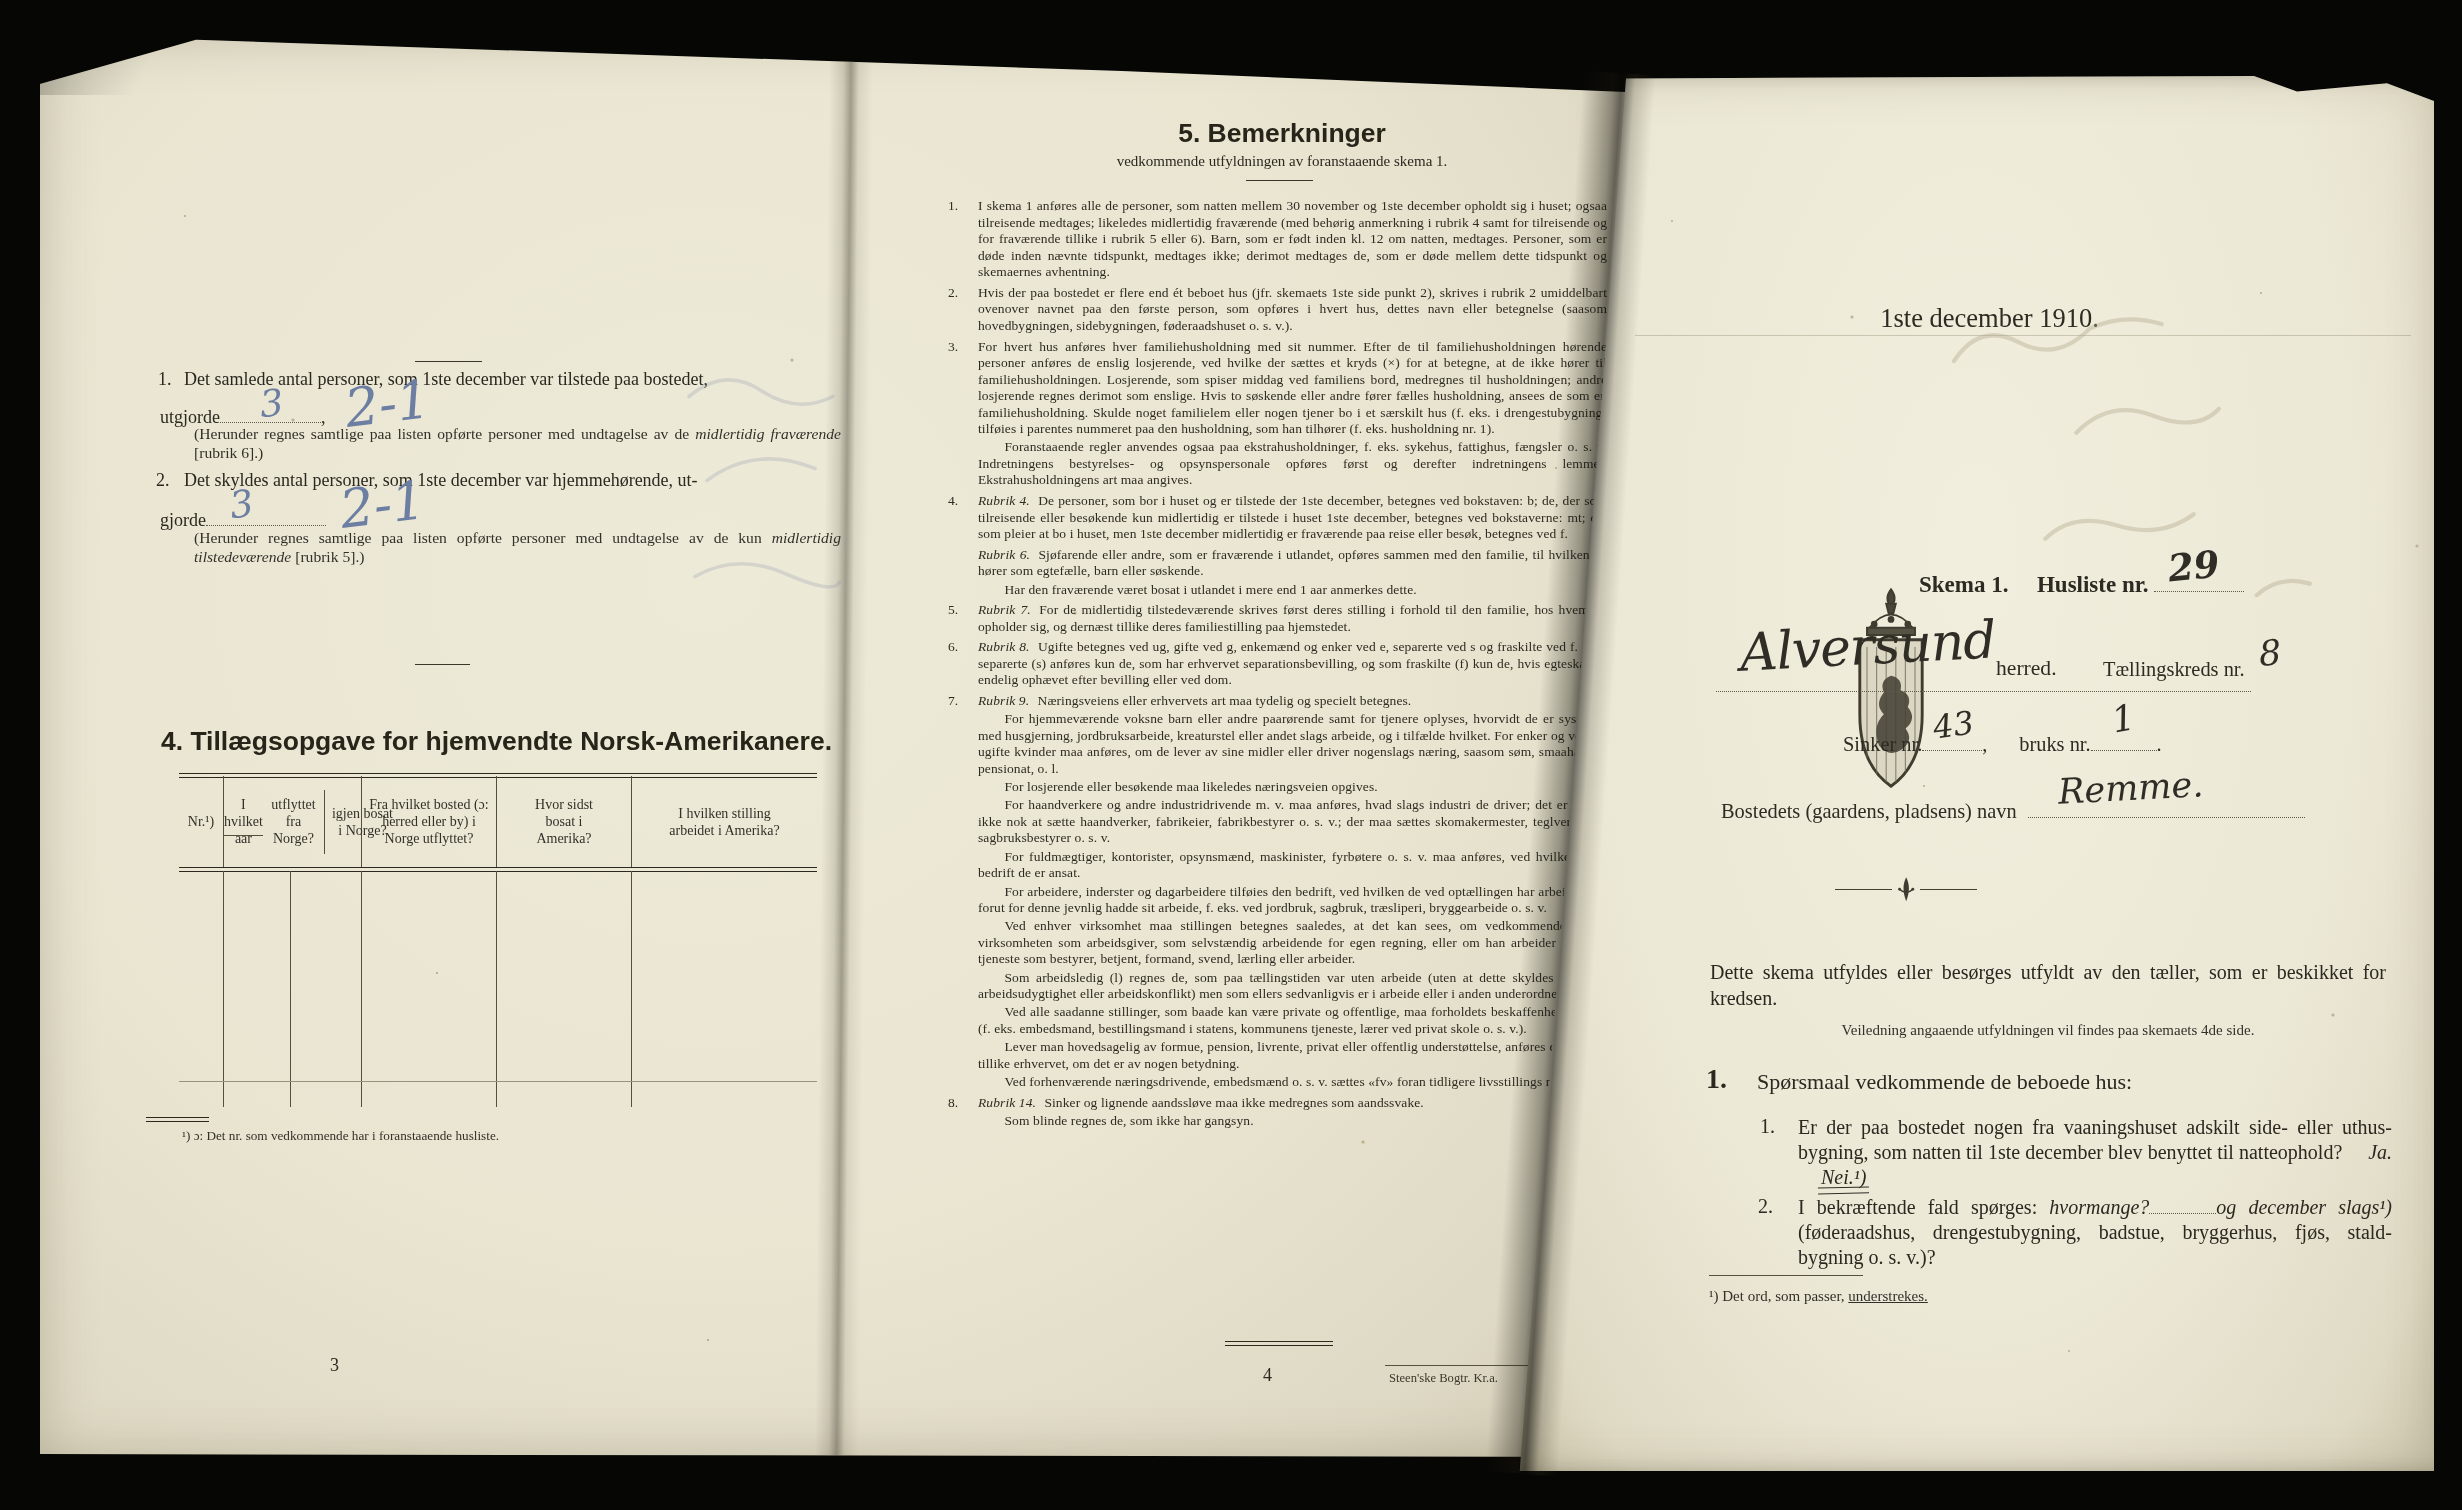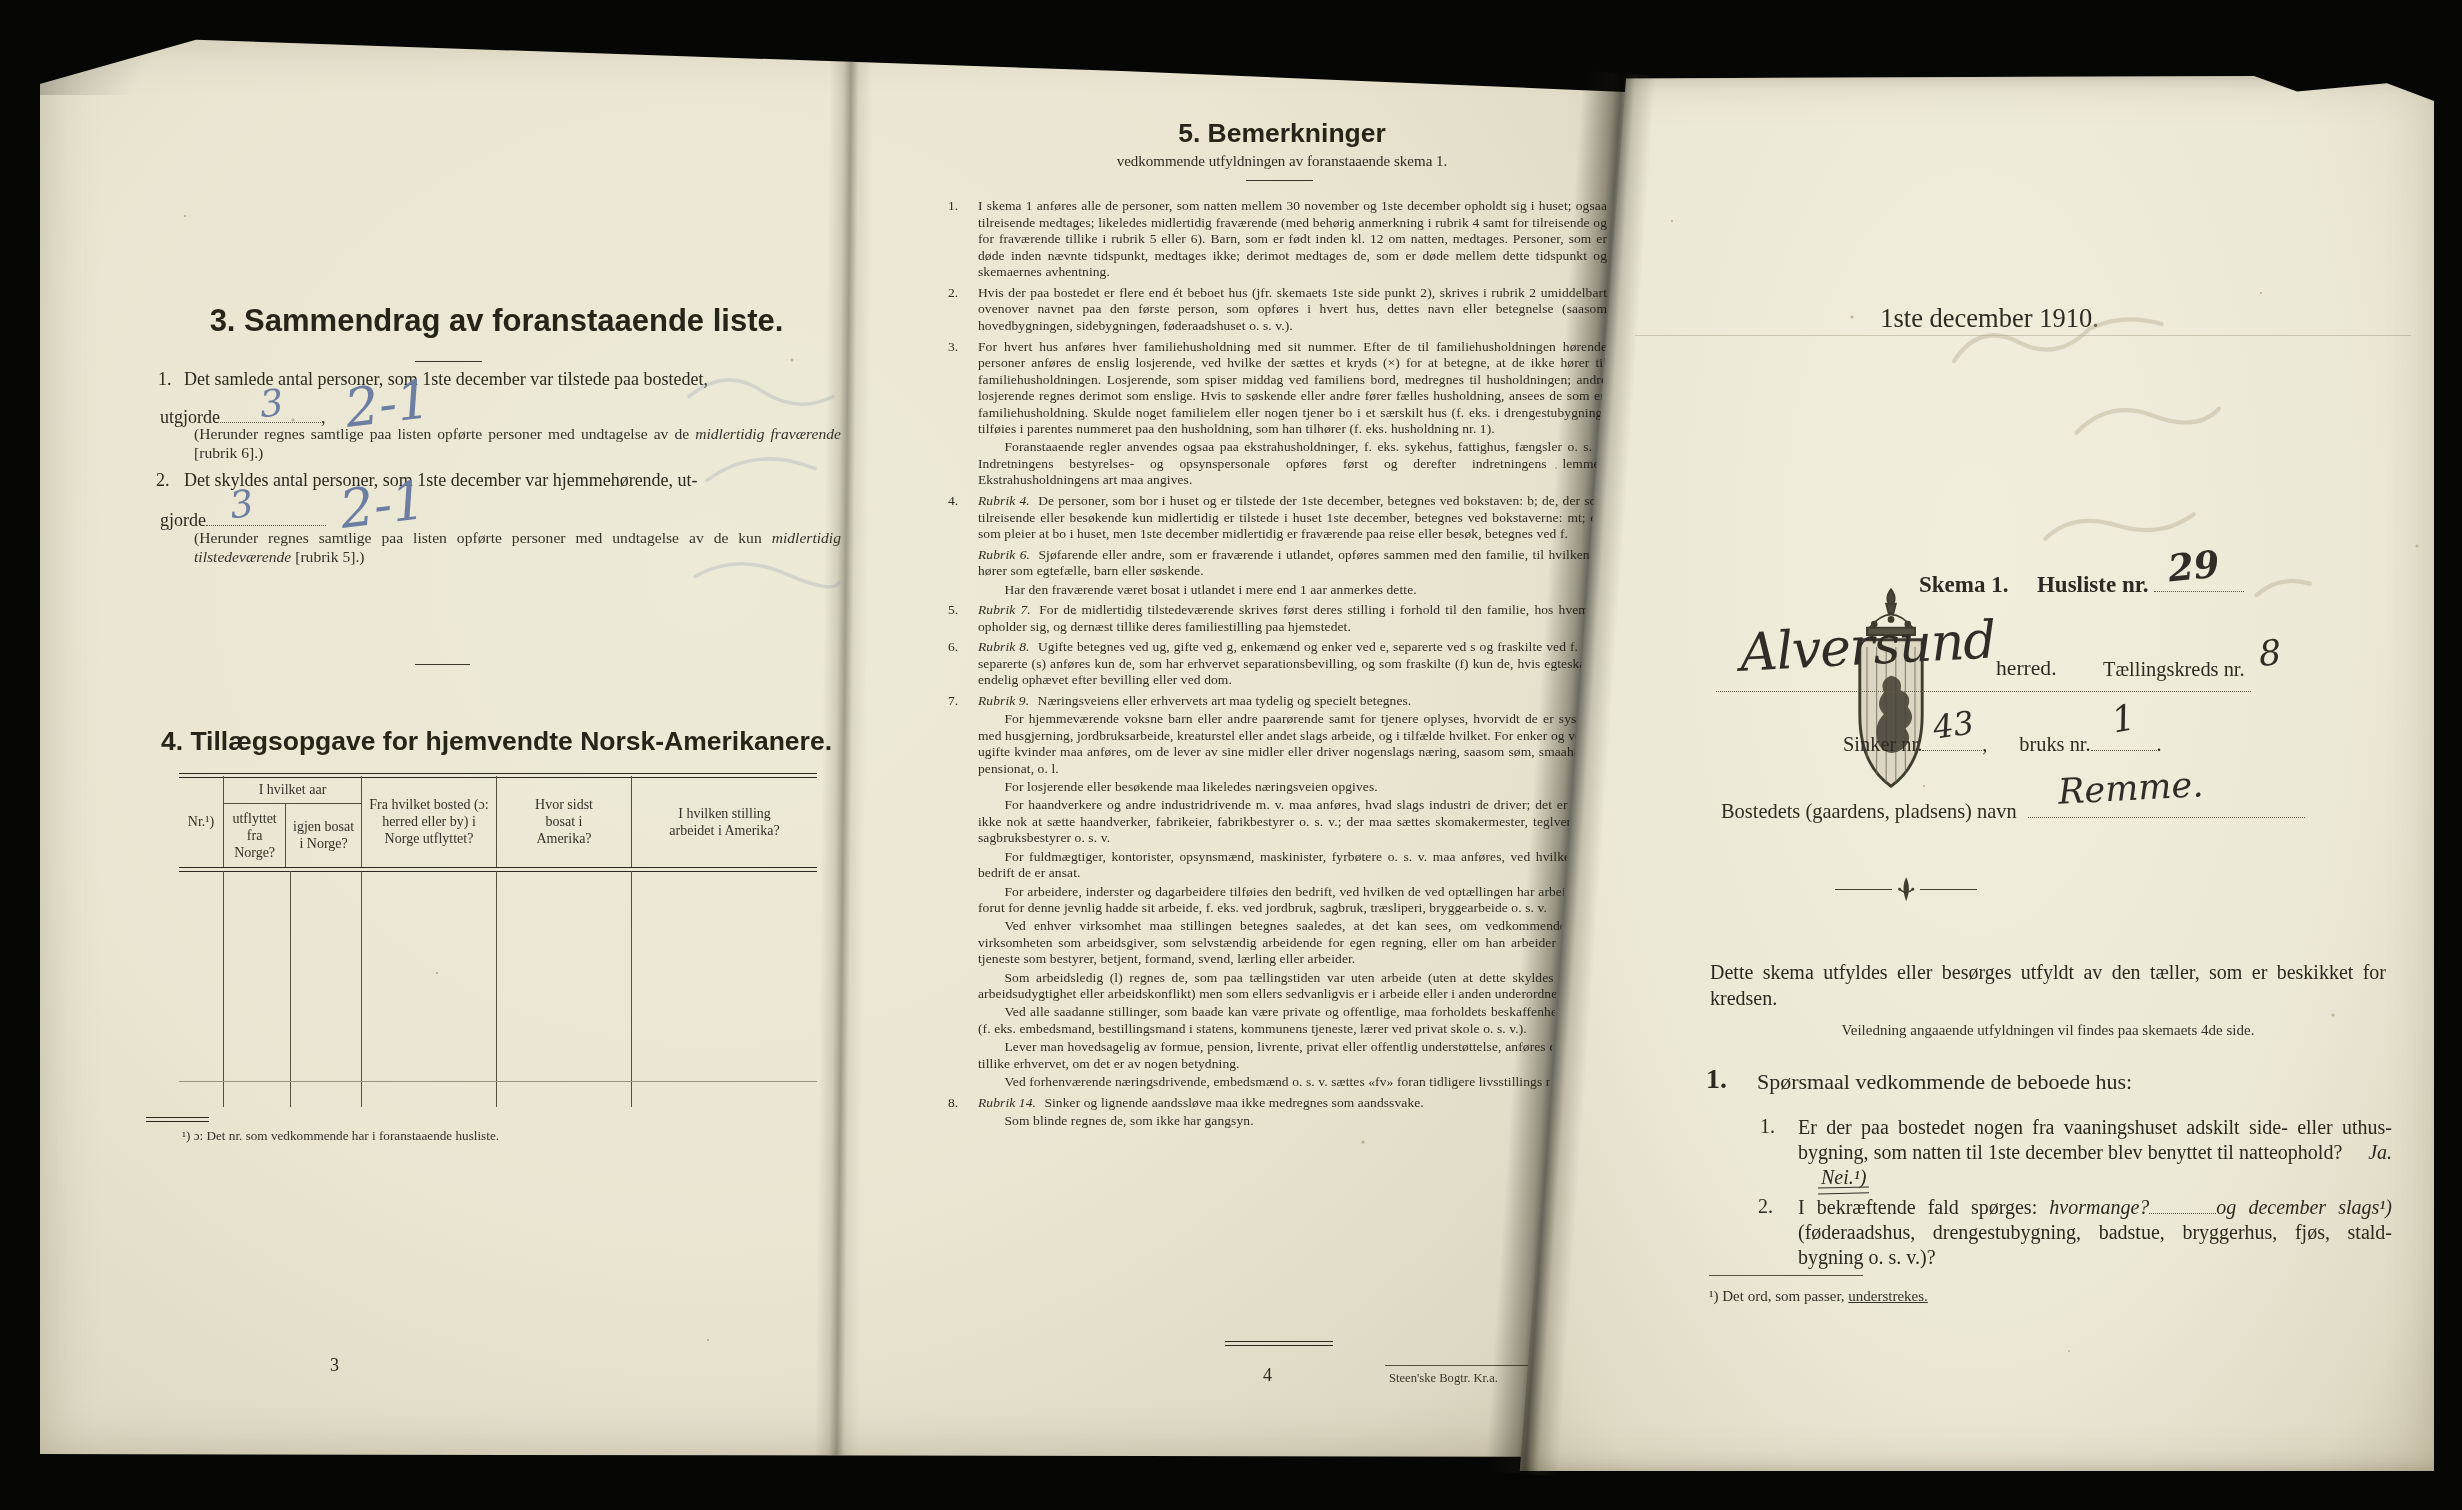--- a/index.html
+++ b/index.html
@@ -48,21 +48,21 @@
   .lp-line{font-size:18px;white-space:nowrap;}
   .lp-row{position:absolute;font-size:18px;}
   .lp-paren{font-size:15.6px;line-height:18.6px;color:#33302a;}
   .lp-title4{left:108px;top:691px;width:697px;text-align:center;font-size:26.5px;}
   .lp-foot{font-size:13.2px;color:#33302a;}
   
   #tbl{left:139px;top:738px;width:638px;height:337px;font-size:14px;line-height:17px;color:#33302a;}
   #tbl .hdr{position:absolute;left:0;top:3px;width:638px;height:91px;display:flex;}
   #tbl .cell{box-sizing:border-box;border-right:0.6px solid #54503c;display:flex;align-items:center;justify-content:center;text-align:center;}
   #tbl .c1{width:45px;}
-  #tbl .c2{width:138px;flex-direction:column;padding:0;justify-content:flex-start;}
+  #tbl .c2{width:138px;flex-direction:row;padding:0;justify-content:flex-start;}
   #tbl .c2top{box-sizing:border-box;width:100%;height:28px;border-bottom:0.6px solid #54503c;display:flex;align-items:center;justify-content:center;}
   #tbl .c2bot{display:flex;width:100%;height:64px;}
   #tbl .c2a{box-sizing:border-box;width:67px;border-right:0.6px solid #54503c;display:flex;align-items:center;justify-content:center;text-align:center;padding:0 3.6px;}
   #tbl .c2b{width:71px;display:flex;align-items:center;justify-content:center;text-align:center;padding:0 4.8px;}
   #tbl .c3{width:135px;padding:0 6px;}
   #tbl .c4{width:135px;padding:0 28px;}
   #tbl .c5{width:185px;padding:0 34px;border-right:none;}
   #tbl .body{position:absolute;left:0;top:98px;width:638px;height:236px;display:flex;}
   #tbl .bcell{box-sizing:border-box;border-right:0.6px solid #54503c;height:100%;}
   #tbl .faint{position:absolute;left:0;top:308px;width:638px;height:0.6px;background:#97937c;}
@@ -103,21 +103,20 @@
   svg{display:block;}
 </style>
 </head>
 <body>
 
 <div id="sheetA" class="abs">
   <div id="dogear" class="abs"></div>
   <div id="foldA" class="abs"></div>
   <div class="speck abs" style="left:144px;top:180px;"></div>
 
-  <div class="abs titleSans lp-title3">3. Sammendrag av foranstaaende liste.</div>
   <div class="abs rule lp-rule3"></div>
 
   <div class="abs lp-num" style="left:118px;top:334px;">1.</div>
   <div class="abs lp-line" style="left:144px;top:334px;width:641px;">Det samlede antal personer, som 1ste december var tilstede paa bostedet,</div>
   <div class="lp-row" style="left:120px;top:367px;width:481px;height:48px;">
     <span>utgjorde</span><span class="dots" style="width:101px;height:20.4px;"><span class="hand blue abs" style="left:40px;top:-20.4px;font-size:37px;transform:rotate(-6deg);">3</span></span><span>,</span>
     <span class="hand blue abs" style="left:185px;top:-29px;font-size:53px;transform:rotate(-7deg);">2-1</span>
   </div>
   <div class="abs lp-paren just" style="left:154px;top:390px;width:647px;">
     <span>(Herunder regnes samtlige paa listen opførte personer med undtagelse av de </span><span class="ital">midlertidig fraværende</span><span> [rubrik 6].)</span>

